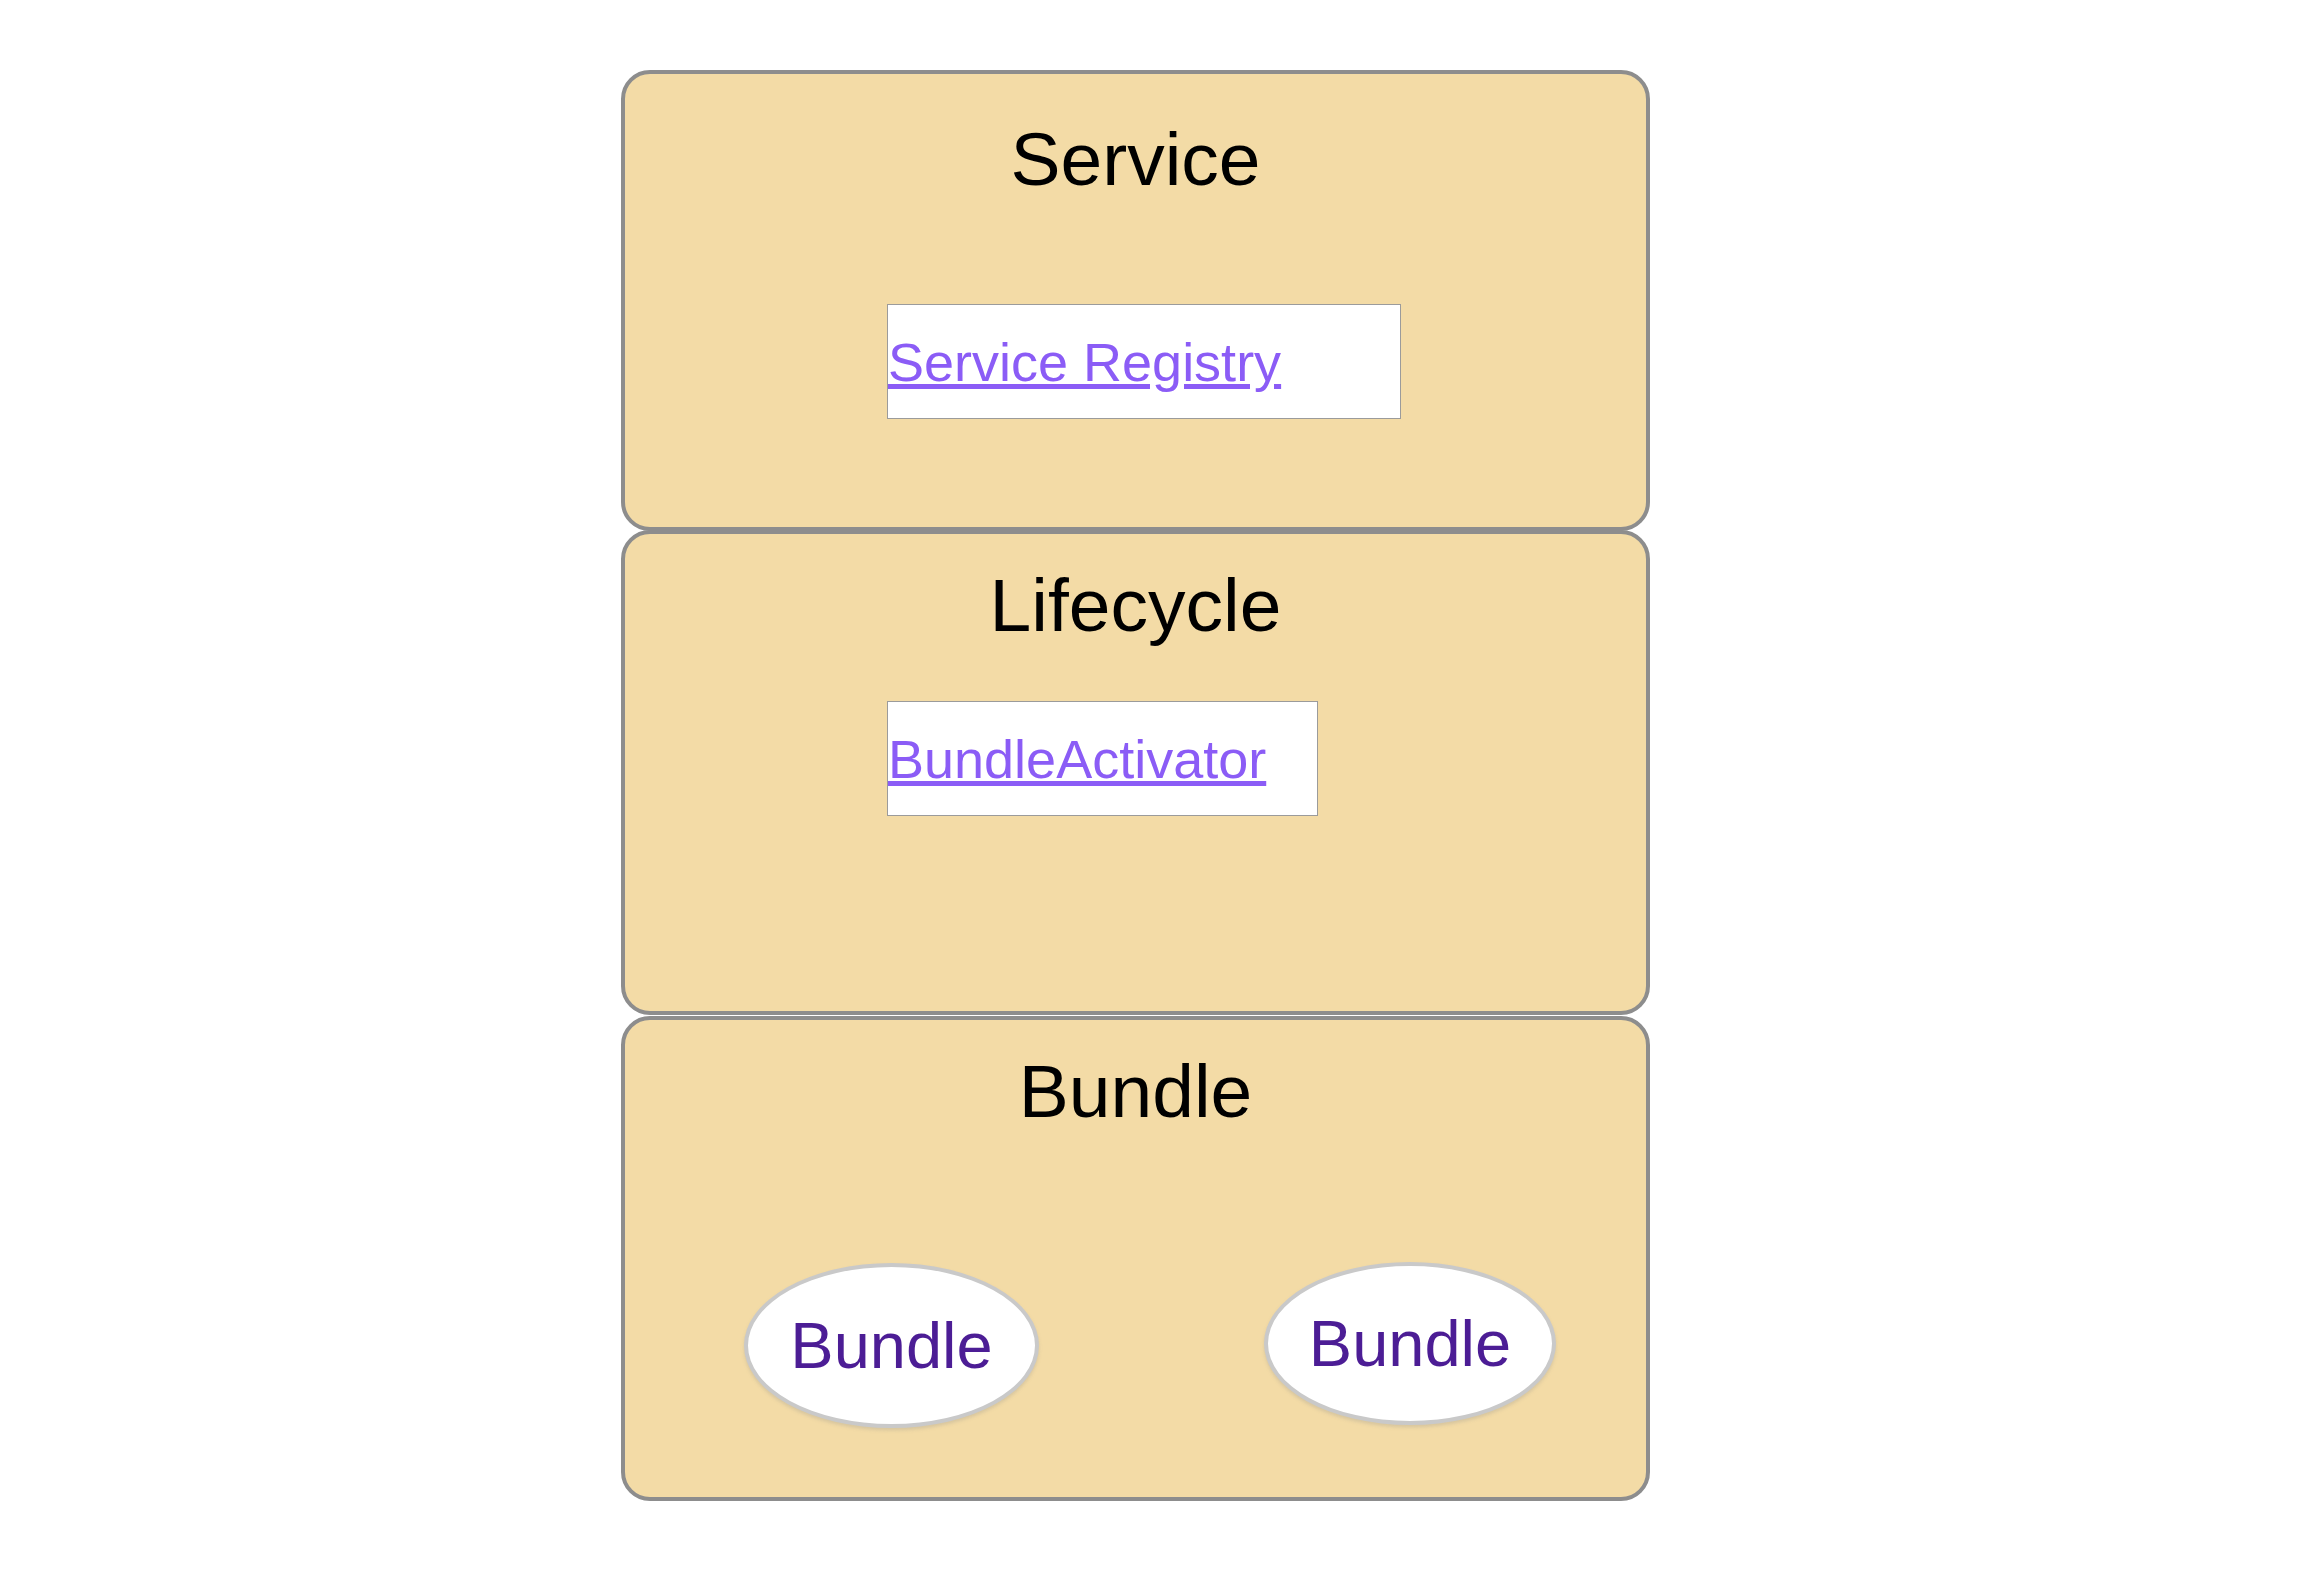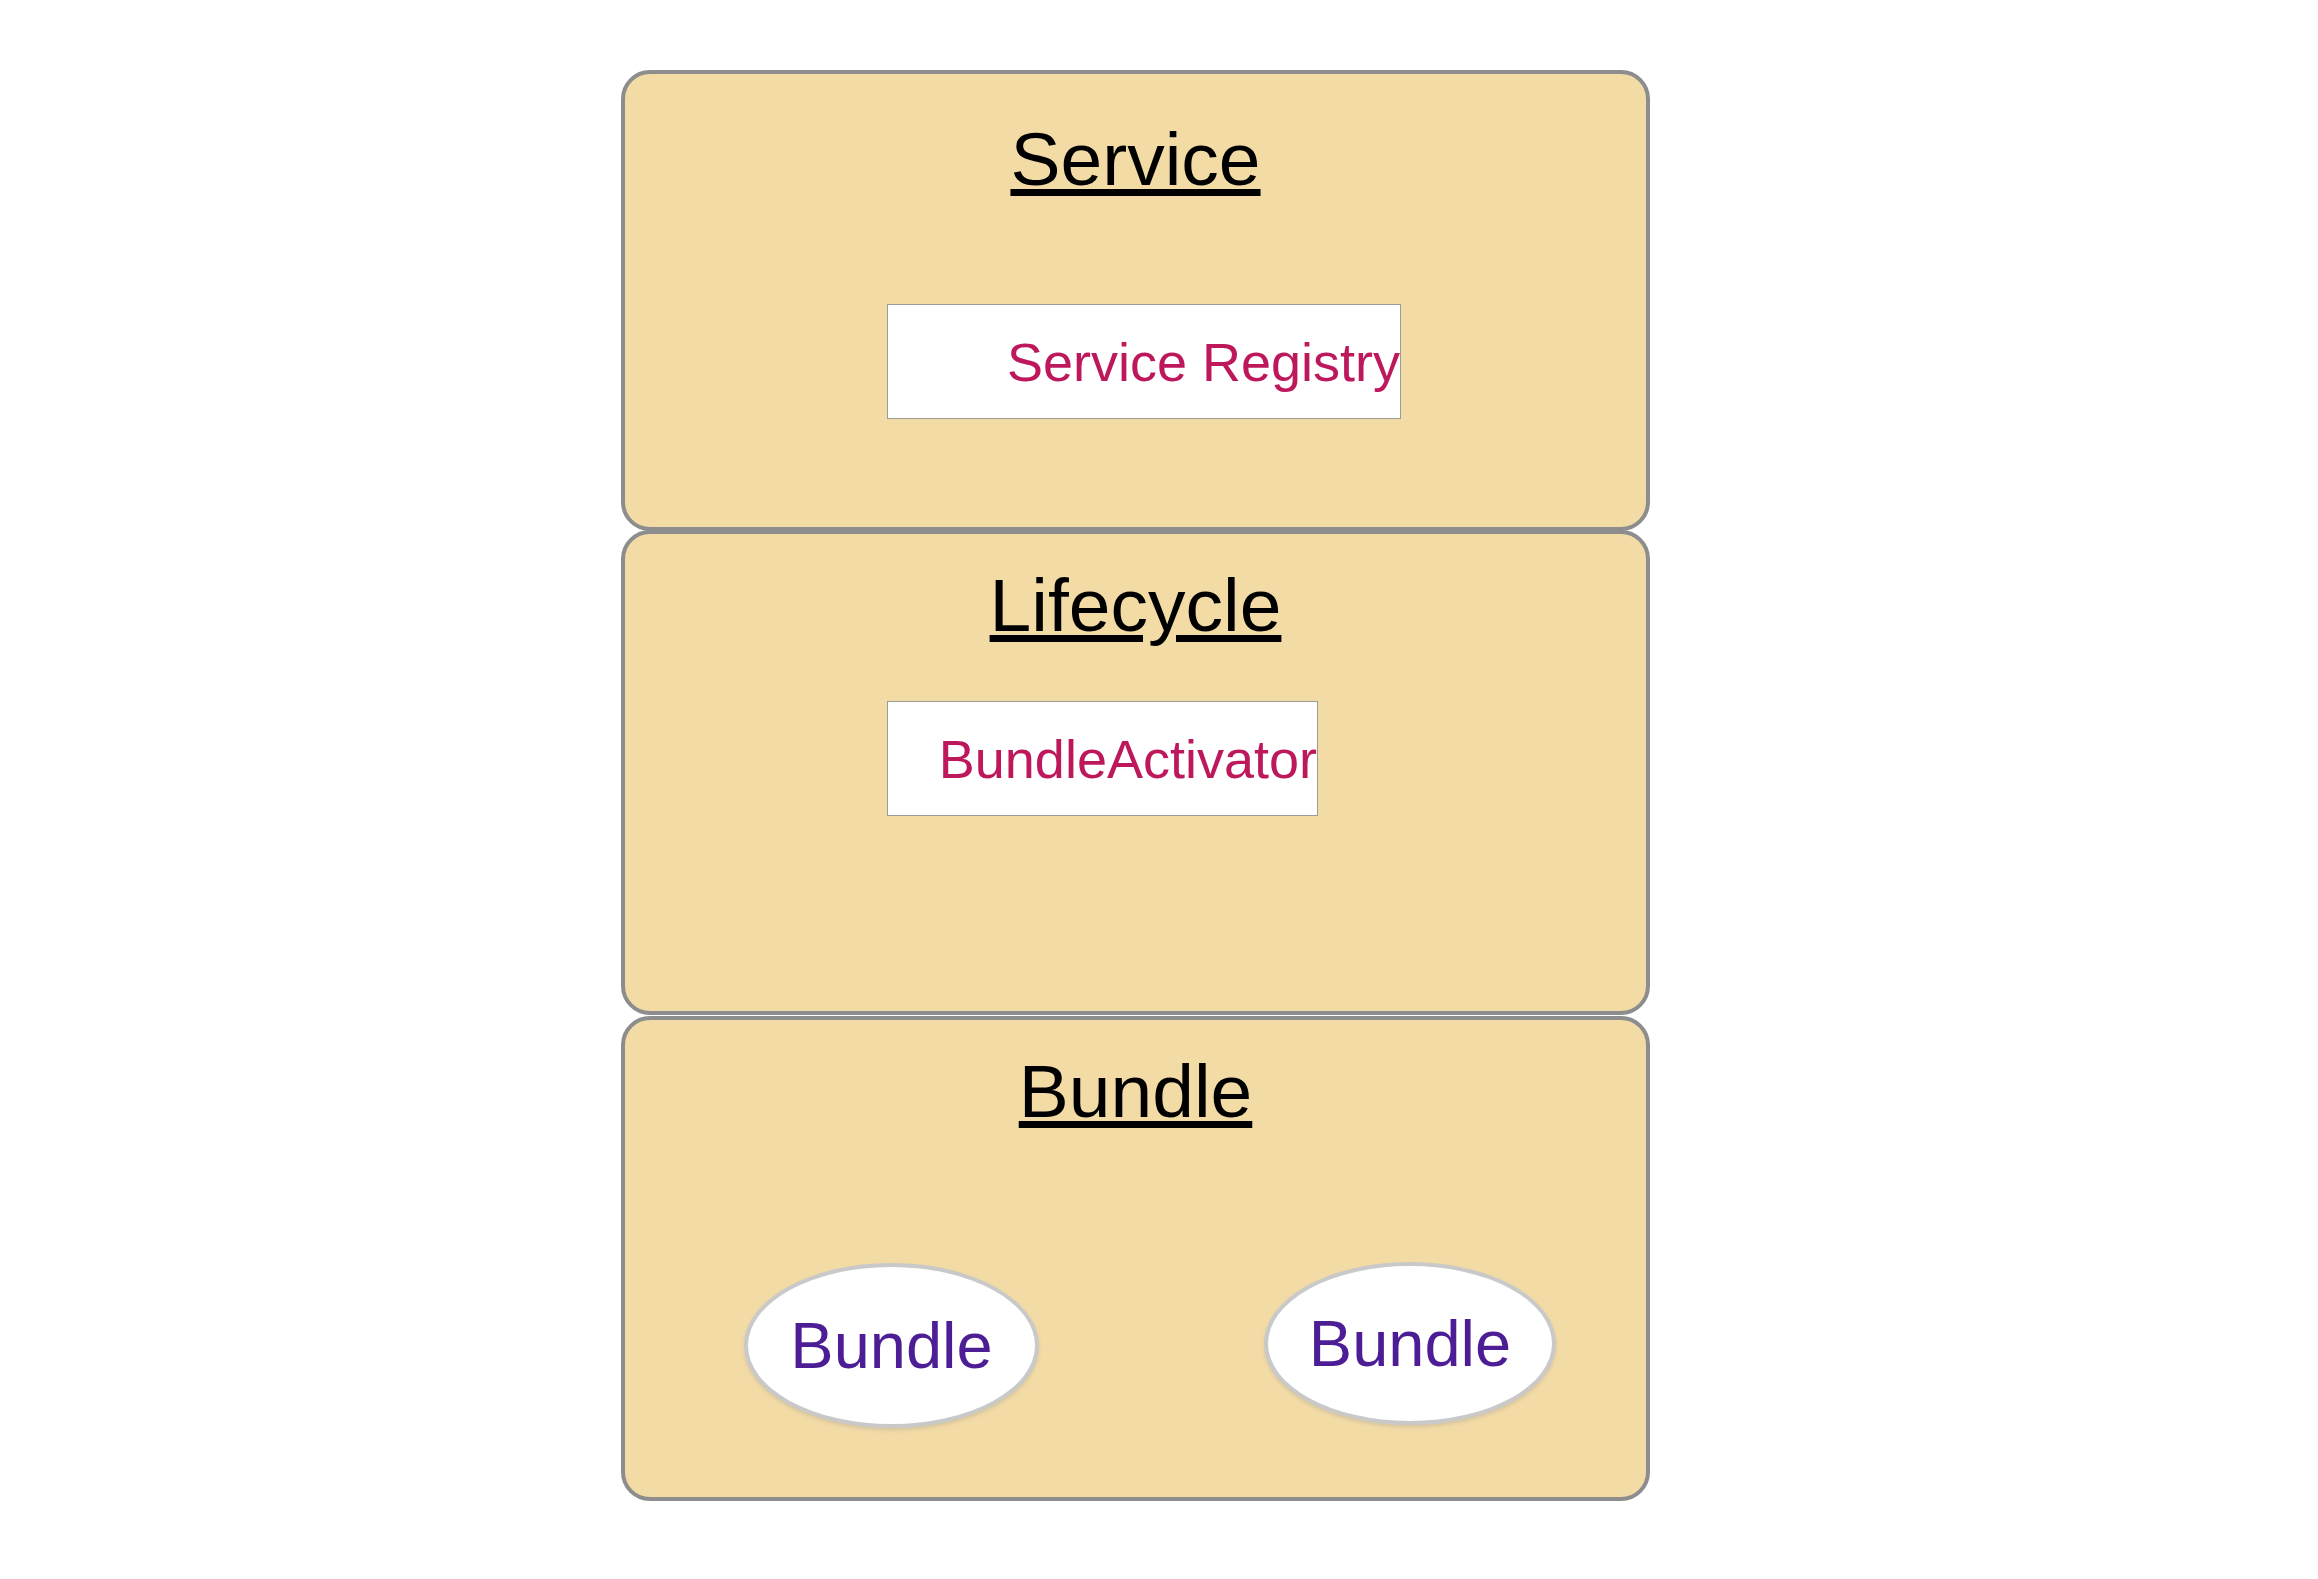--- a/index.html
+++ b/index.html
@@ -32,36 +32,36 @@
   .layer-module    { top: 1016px; height: 485px; }
   .layer-title {
     position: absolute;
     left: 0;
     width: 100%;
     text-align: center;
     font-size: 75px;
     line-height: 1;
     color: #000000;
     white-space: nowrap;
-    text-decoration: underline;
   }
   .layer-service .layer-title   { top: 48px; }
   .layer-lifecycle .layer-title { top: 34px; text-align: center; }
   .layer-module .layer-title    { top: 34px; }
   .node-rect {
     position: absolute;
     box-sizing: border-box;
     background: #ffffff;
     border: 1.7px solid #9B9B9B;
     display: flex;
     align-items: center;
-    justify-content: flex-end;
+    justify-content: flex-start;
     font-size: 54px;
-    color: #be185d;
+    color: #8b5cf6;
     white-space: nowrap;
+    text-decoration: underline;
   }
   .rect-service-registry { left: 262px; top: 230px; width: 514px; height: 115px; }
   .rect-bundle-activator { left: 262px; top: 167px; width: 431px; height: 115px; }
   .rect-bundle-context   { left: 262px; top: 308px; width: 513px; height: 115px; }
   .node-ellipse {
     position: absolute;
     box-sizing: border-box;
     background: #ffffff;
     border: 4.2px solid #C9C9C9;
     border-radius: 50%;

